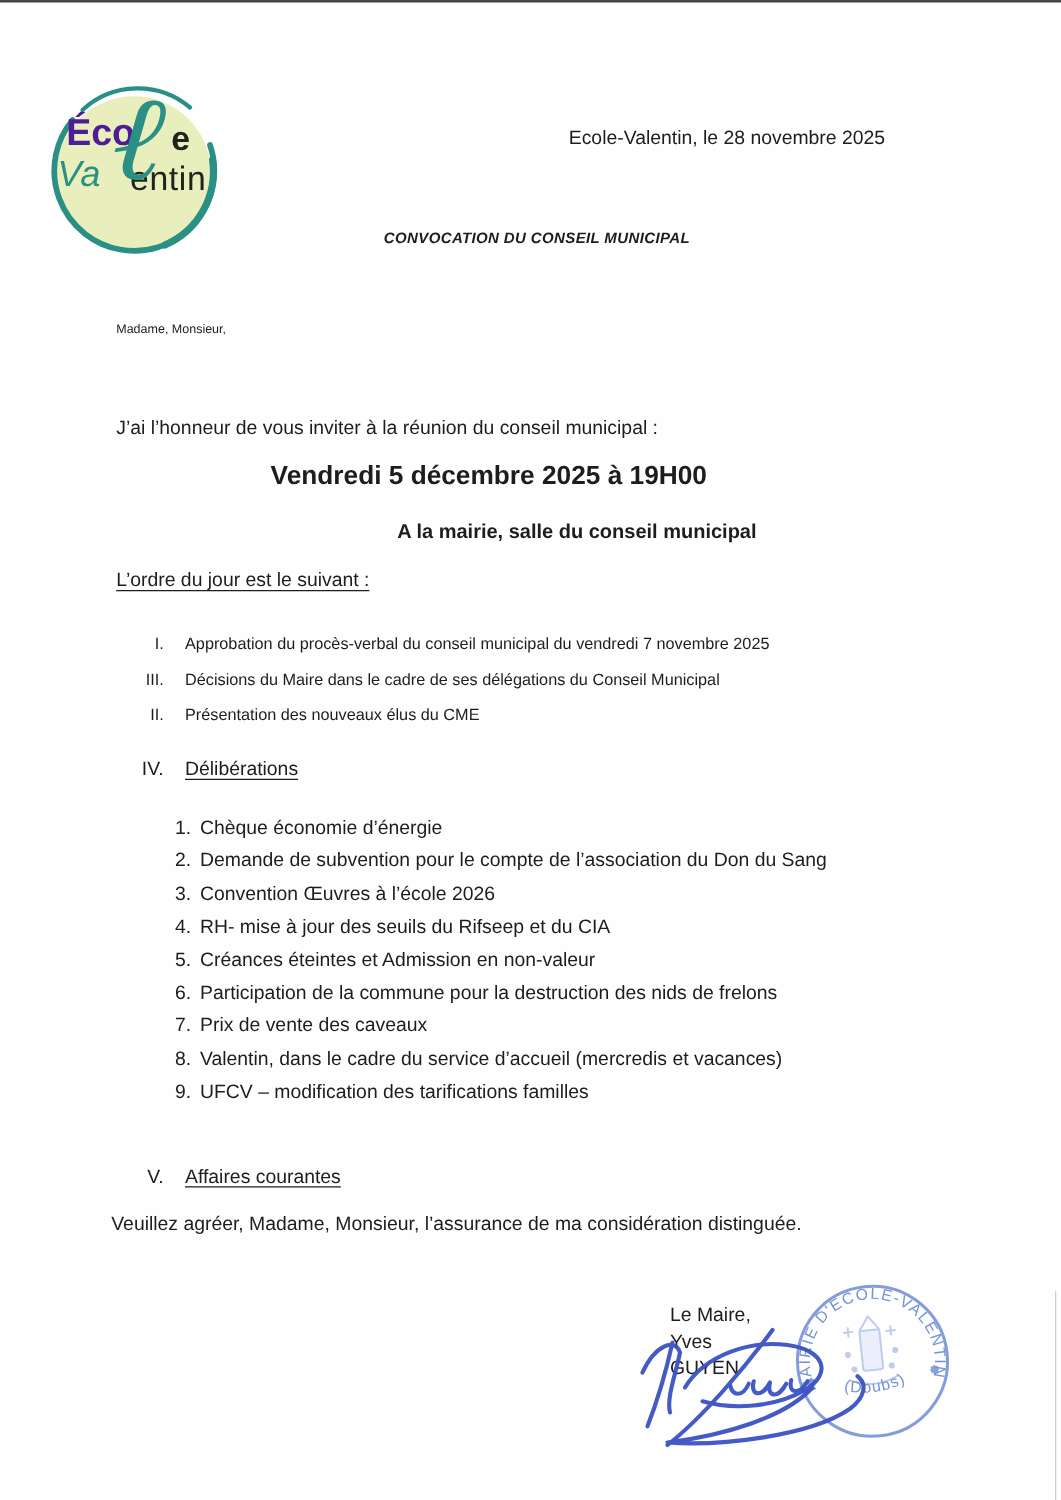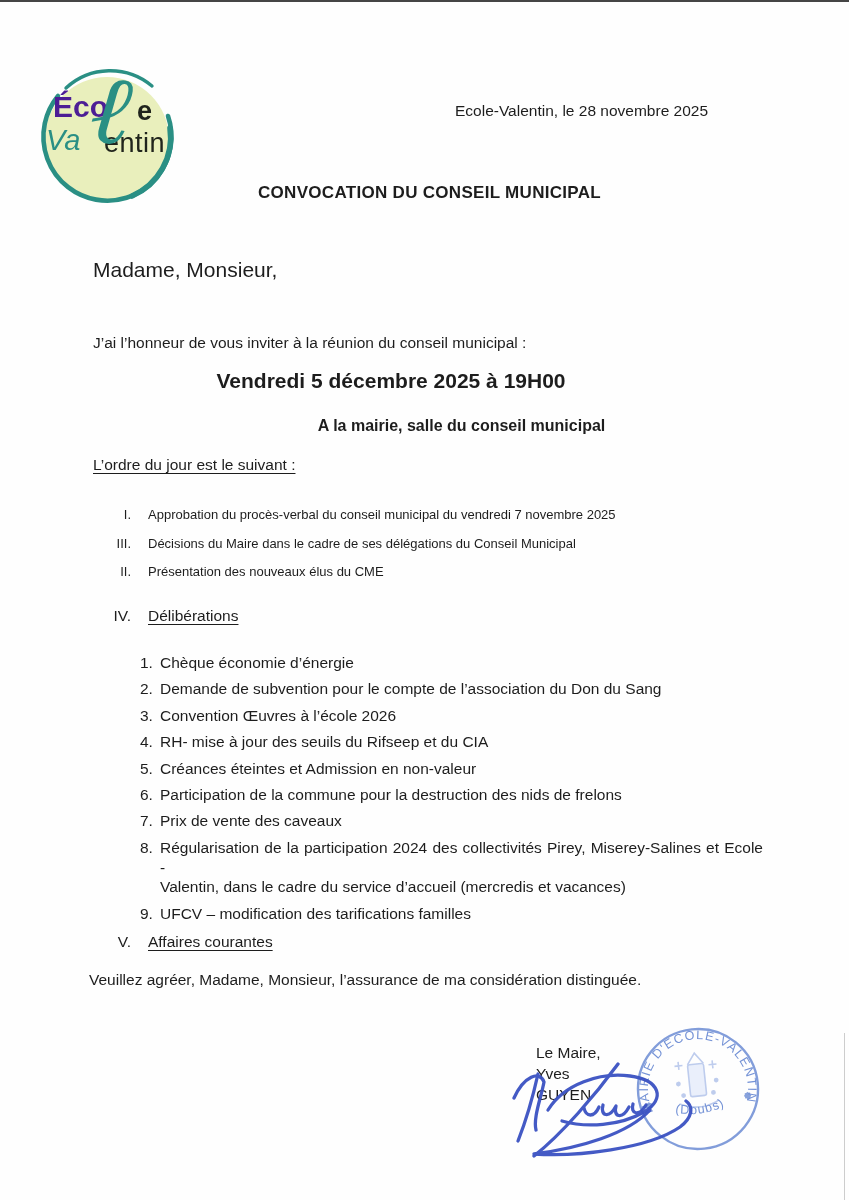--- a/index.html
+++ b/index.html
@@ -13,22 +13,22 @@
   .logo svg{position:absolute;left:0;top:0;}
   .logo .l1{position:absolute;left:17px;top:24px;font-size:30px;font-weight:bold;letter-spacing:0px;}
   .logo .l1 .after{position:absolute;left:84px;top:6px;font-size:27px;color:#20241c;}
   .logo .l2{position:absolute;left:10px;top:58px;font-size:29px;font-weight:normal;}
   .logo .l2 .after{position:absolute;left:58px;top:4px;color:#20241c;font-size:27px;letter-spacing:0.5px;}
   .logo .scriptl{position:absolute;left:55px;top:-4px;font-size:96px;line-height:96px;
                  font-style:italic;transform:rotate(6deg);font-family:"DejaVu Serif",serif;}
 
   .dateline{position:absolute;left:455px;top:102px;font-size:15.5px;}
   .title{position:absolute;left:0;top:183px;width:849px;text-align:center;padding-left:10px;
-         box-sizing:border-box;font-size:17px;font-weight:bold;letter-spacing:0.3px;}
-  .salutation{position:absolute;left:93px;top:258px;font-size:21px;}
+         box-sizing:border-box;font-size:12px;font-weight:bold;font-style:italic;letter-spacing:0.3px;}
+  .salutation{position:absolute;left:93px;top:258px;font-size:10px;}
   .intro{position:absolute;left:93px;top:334px;font-size:15.5px;}
   .meeting-date{position:absolute;left:0;top:369px;width:774px;text-align:center;padding-left:8px;
                 box-sizing:border-box;font-size:21px;font-weight:bold;}
   .meeting-place{position:absolute;left:0;top:417px;width:849px;text-align:center;padding-left:8px;
                  box-sizing:border-box;font-size:16px;font-weight:bold;margin-left:33px;}
   .agenda-heading{position:absolute;left:93px;top:456px;font-size:15.5px;
                   text-decoration:underline;text-underline-offset:3px;}
 
   .agenda{position:absolute;left:93px;top:505px;width:690px;font-size:13px;}
   .arow{margin-bottom:8px;line-height:20.5px;}
@@ -127,21 +127,20 @@
       <span class="dnum">6.</span>
       <span class="dtext">Participation de la commune pour la destruction des nids de frelons</span>
     </div>
     <div class="drow">
       <span class="dnum">7.</span>
       <span class="dtext">Prix de vente des caveaux</span>
     </div>
     <div class="drow">
       <span class="dnum">8.</span>
       <span class="dtext">
-        <span class="jline" style="display:block">Régularisation de la participation 2024 des collectivités Pirey, Miserey-Salines et Ecole -</span>
         <span style="display:block">Valentin, dans le cadre du service d’accueil (mercredis et vacances)</span>
       </span>
     </div>
     <div class="drow">
       <span class="dnum">9.</span>
       <span class="dtext">UFCV – modification des tarifications familles</span>
     </div>
   </div>
 
   <div class="sec-head sec-affaires">

